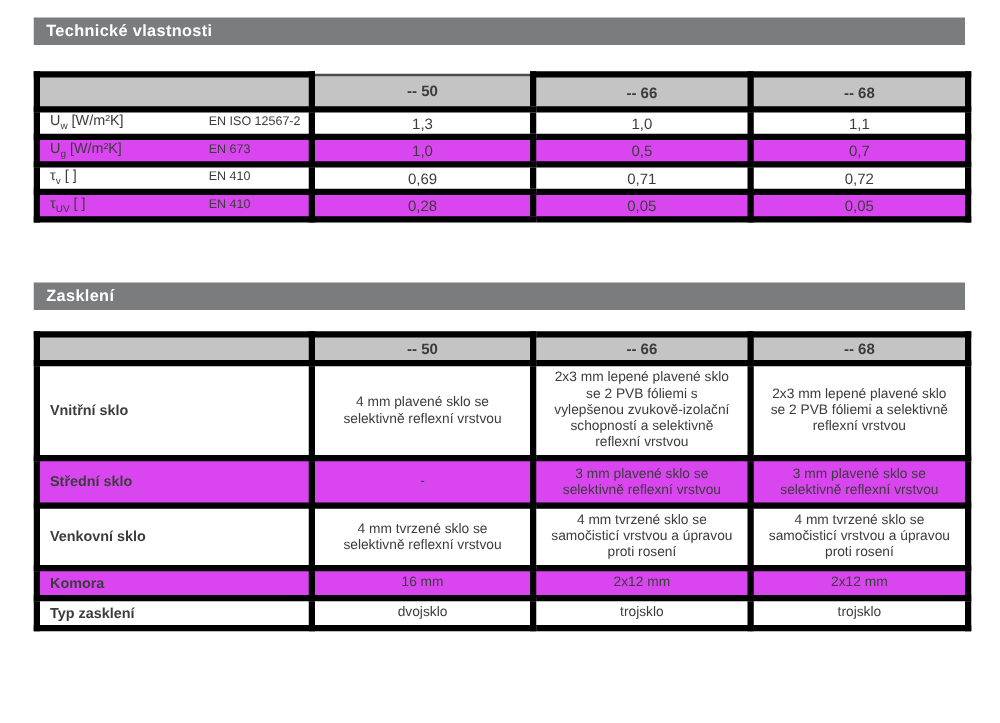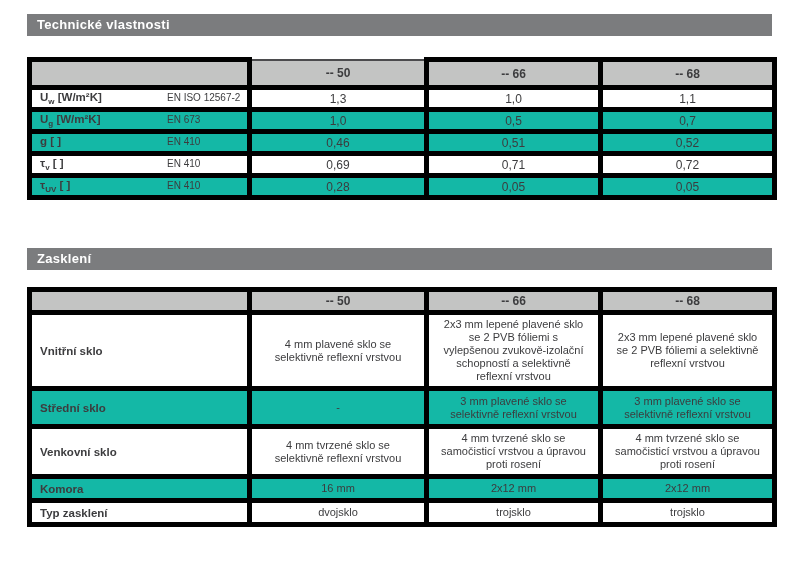--- a/index.html
+++ b/index.html
@@ -37,34 +37,34 @@
     text-align: center;
     vertical-align: middle;
     font-size: 12px;
   }
   thead th {
     background: #C3C4C3;
     font-weight: bold;
     font-size: 12px;
   }
   tr.row-light > td { background: #ffffff; }
-  tr.row-shade > td { background: #14b8a6; }
+  tr.row-shade > td { background: #d946ef; }
 
   
   .props-table thead th { height: 28px; }
   .props-table tbody td { height: 22px; }
   .props-table td.label-cell {
     text-align: left;
     padding-left: 8px;
     font-size: 11.5px;
   }
   .props-table .lbl {
     display: inline-block;
     width: 127px;
-    font-weight: bold;
+    font-weight: normal;
     white-space: nowrap;
   }
   .props-table .lbl sub { font-size: 8px; }
   .props-table .std { font-size: 10px; white-space: nowrap; text-align: right; }
 
   
   .props-table .hl { border-left: 2px solid #4B4B4D; border-right: 2px solid #4B4B4D; }
   .props-table .hl-top { border-top: 2px solid #4B4B4D; }
   .props-table .hl-bottom { border-bottom: 2px solid #4B4B4D; }
 
@@ -118,28 +118,20 @@
           <td>1,1</td>
         </tr>
         <tr class="row-shade">
           <td class="label-cell">
             <span class="lbl"><span>U</span><sub>g</sub><span> [W/m²K]</span></span><span class="std">EN 673</span>
           </td>
           <td class="hl">1,0</td>
           <td>0,5</td>
           <td>0,7</td>
         </tr>
-        <tr class="row-shade">
-          <td class="label-cell">
-            <span class="lbl"><span>g</span><sub></sub><span> [ ]</span></span><span class="std">EN 410</span>
-          </td>
-          <td class="hl">0,46</td>
-          <td>0,51</td>
-          <td>0,52</td>
-        </tr>
         <tr class="row-light">
           <td class="label-cell">
             <span class="lbl"><span>τ</span><sub>v</sub><span> [ ]</span></span><span class="std">EN 410</span>
           </td>
           <td class="hl">0,69</td>
           <td>0,71</td>
           <td>0,72</td>
         </tr>
         <tr class="row-shade">
           <td class="label-cell">

